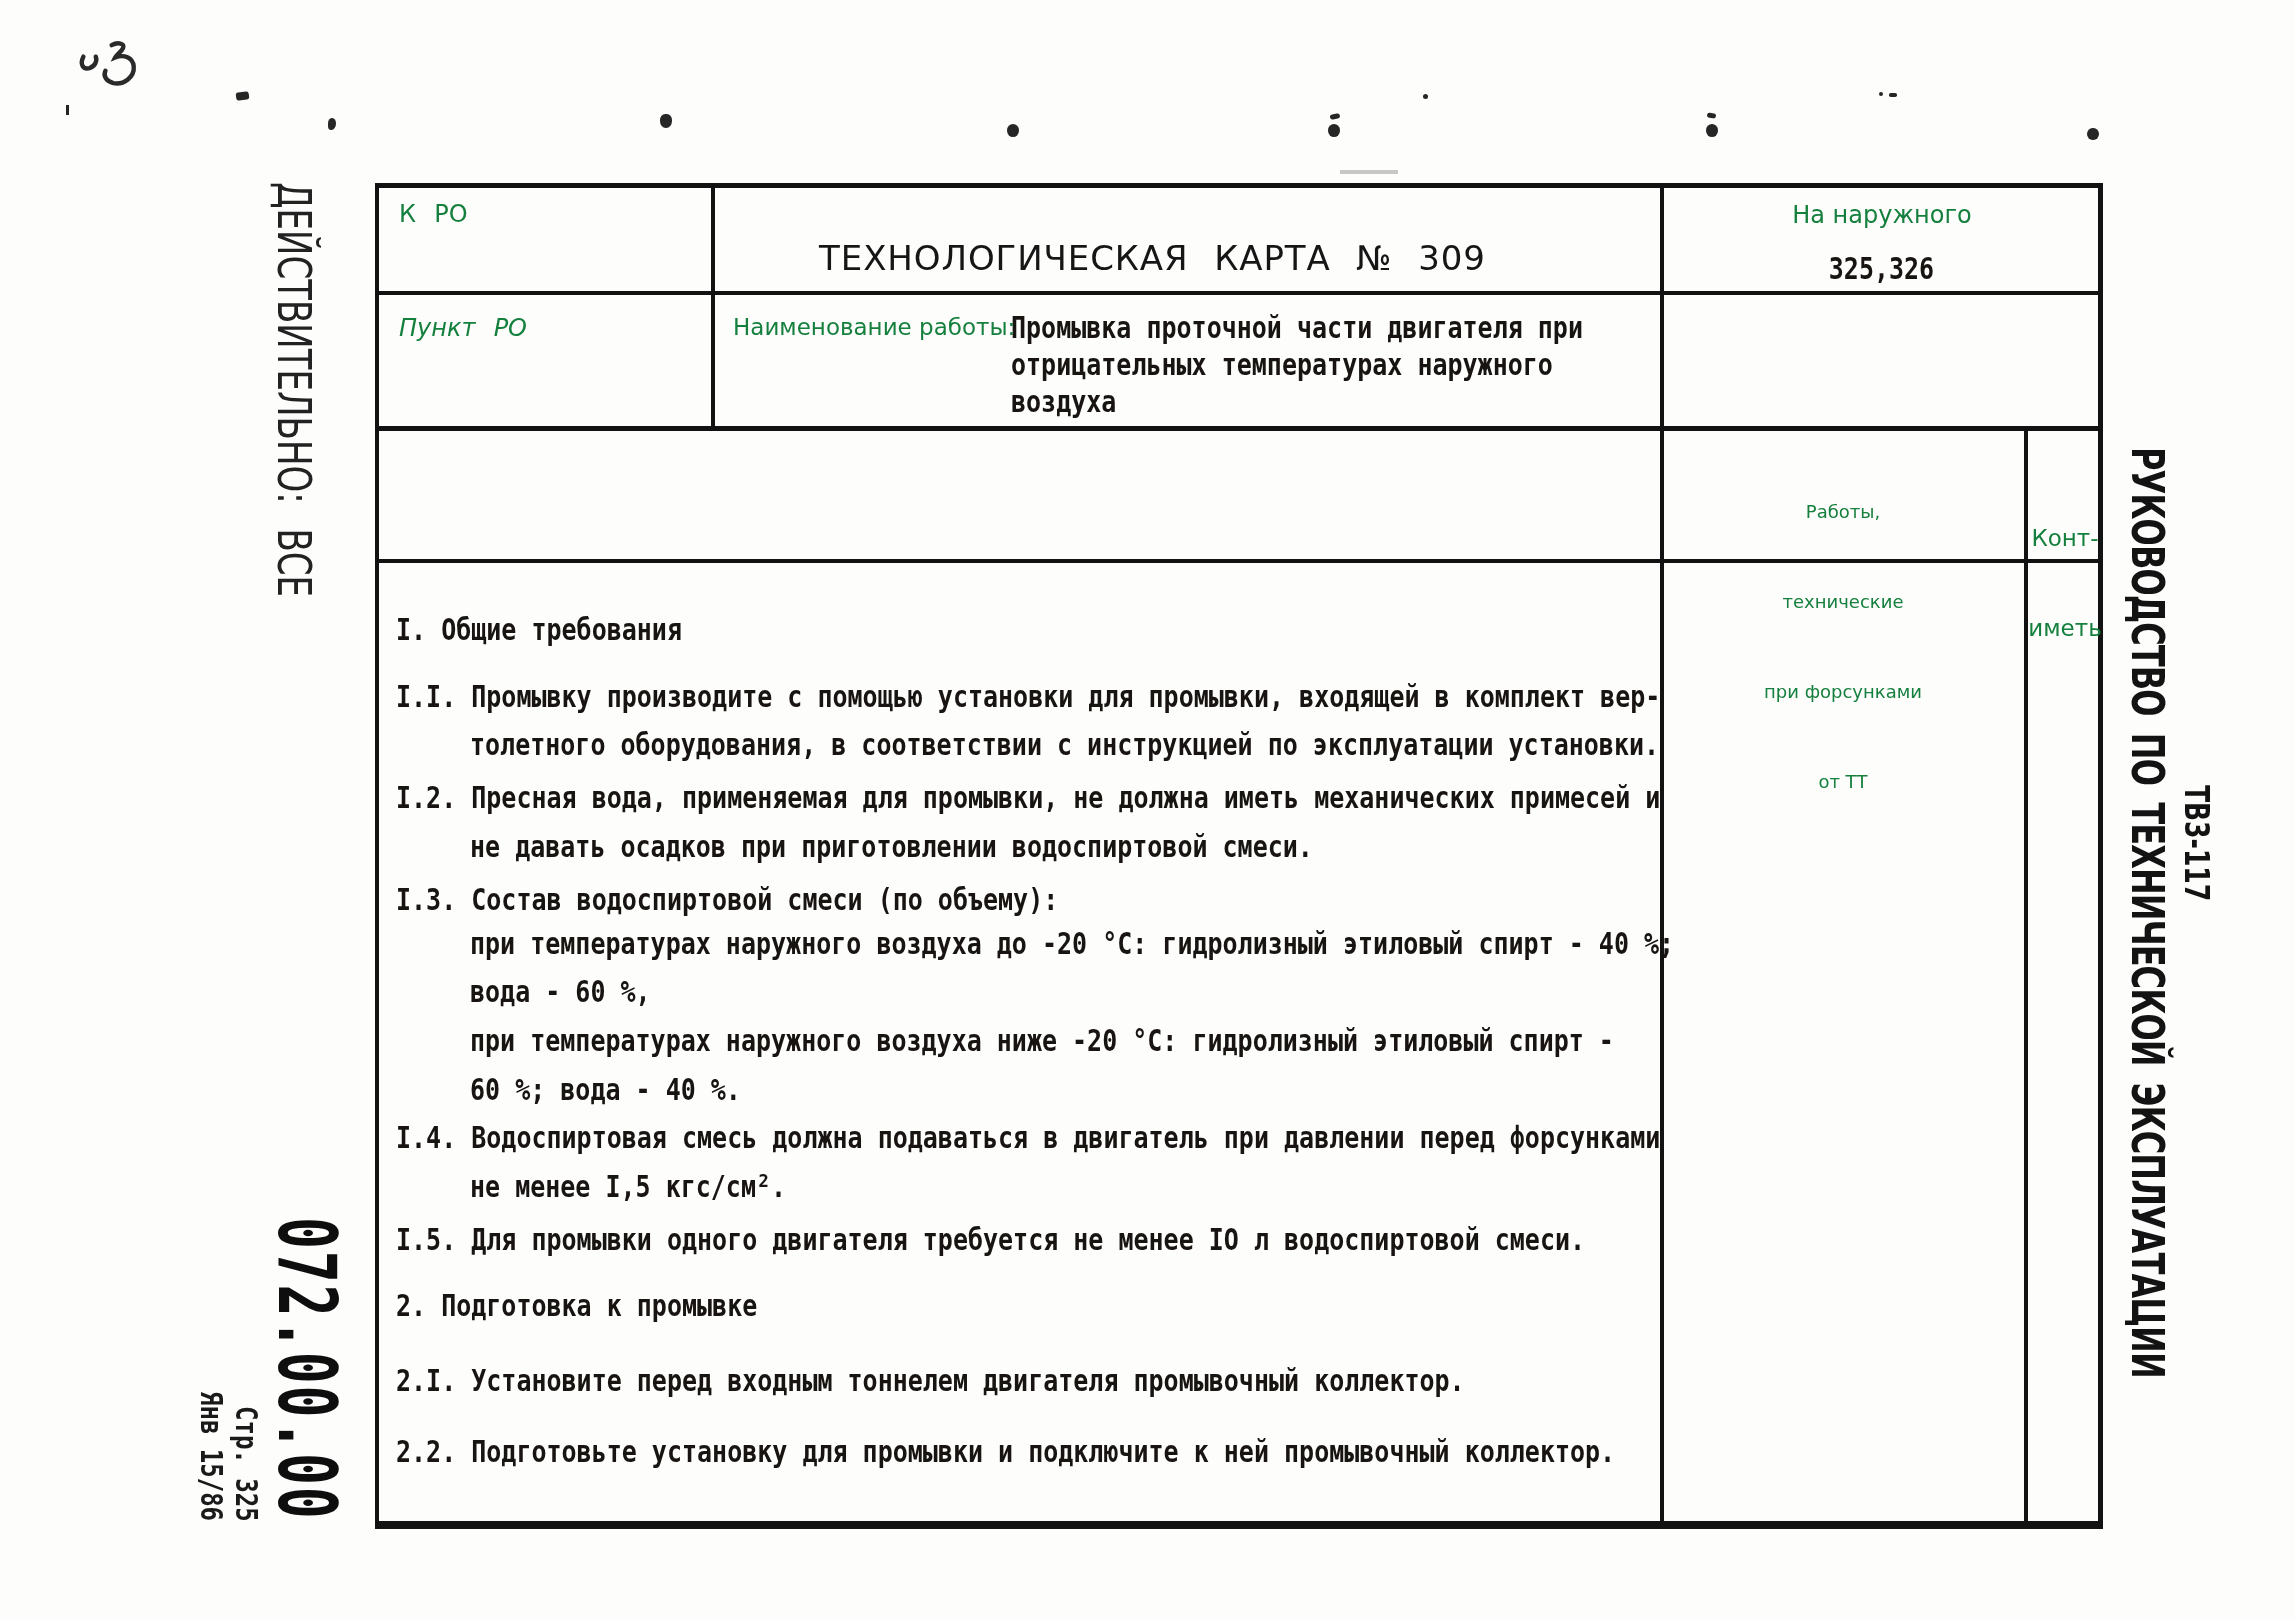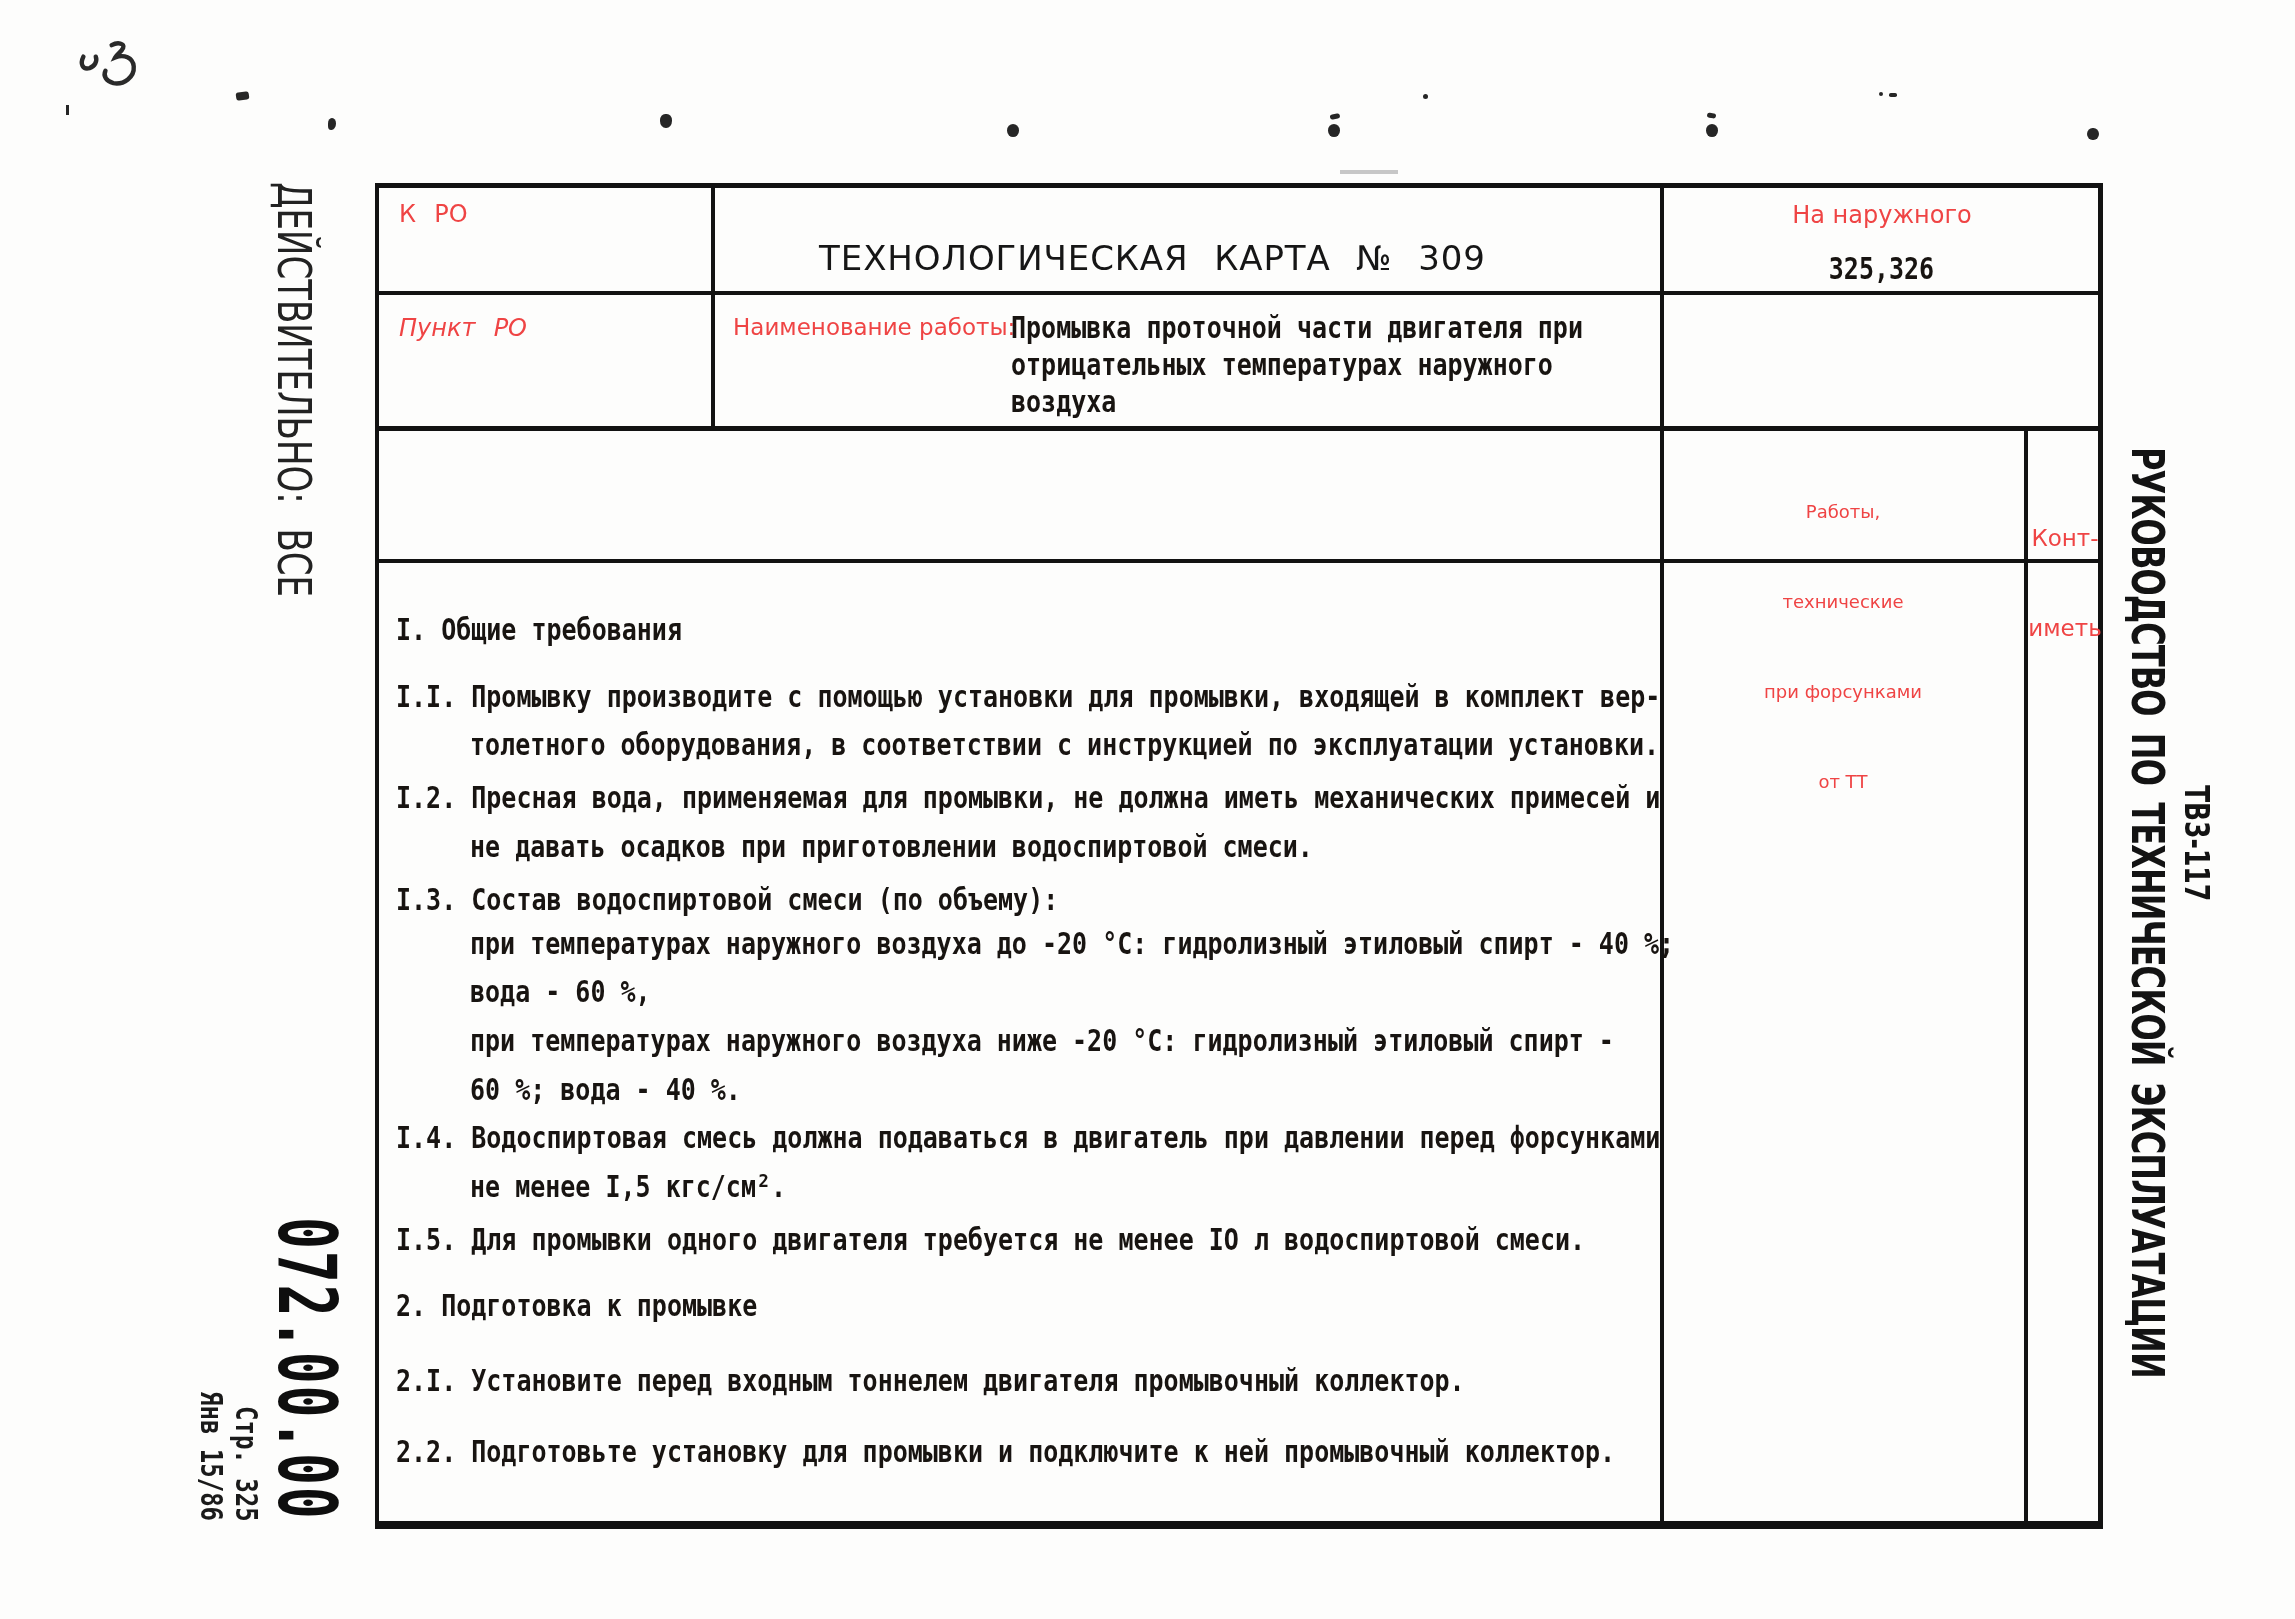--- a/index.html
+++ b/index.html
@@ -7,21 +7,21 @@
         font-family:"Liberation Sans","DejaVu Sans",sans-serif;}
 
   
   .frame{position:absolute;left:375px;top:183px;width:1728px;height:1346px;
          border-style:solid;border-color:#121212;border-width:5.3px 5.3px 8.8px 4.4px;box-sizing:border-box;}
   .hline{position:absolute;background:#121212;height:4.4px;}
   .vline{position:absolute;background:#121212;width:3.5px;}
 
   
   .lbl{position:absolute;font-family:"DejaVu Sans","Liberation Sans",sans-serif;
-       font-size:24px;line-height:1.26;color:#ef4444;white-space:pre;}
+       font-size:24px;line-height:1.26;color:#15803d;white-space:pre;}
   .center{text-align:center;}
   .wsp{word-spacing:10.6px;}
   .title{font-size:34px;letter-spacing:0.9px;word-spacing:14px;color:#161616;margin-top:20px;}
 
   
   .typed{position:absolute;font-family:"DejaVu Sans Mono","Liberation Mono",monospace;
          font-weight:bold;font-size:25px;line-height:1;color:#181411;white-space:pre;
          transform:scaleY(1.22);transform-origin:0 0;}
 
   

